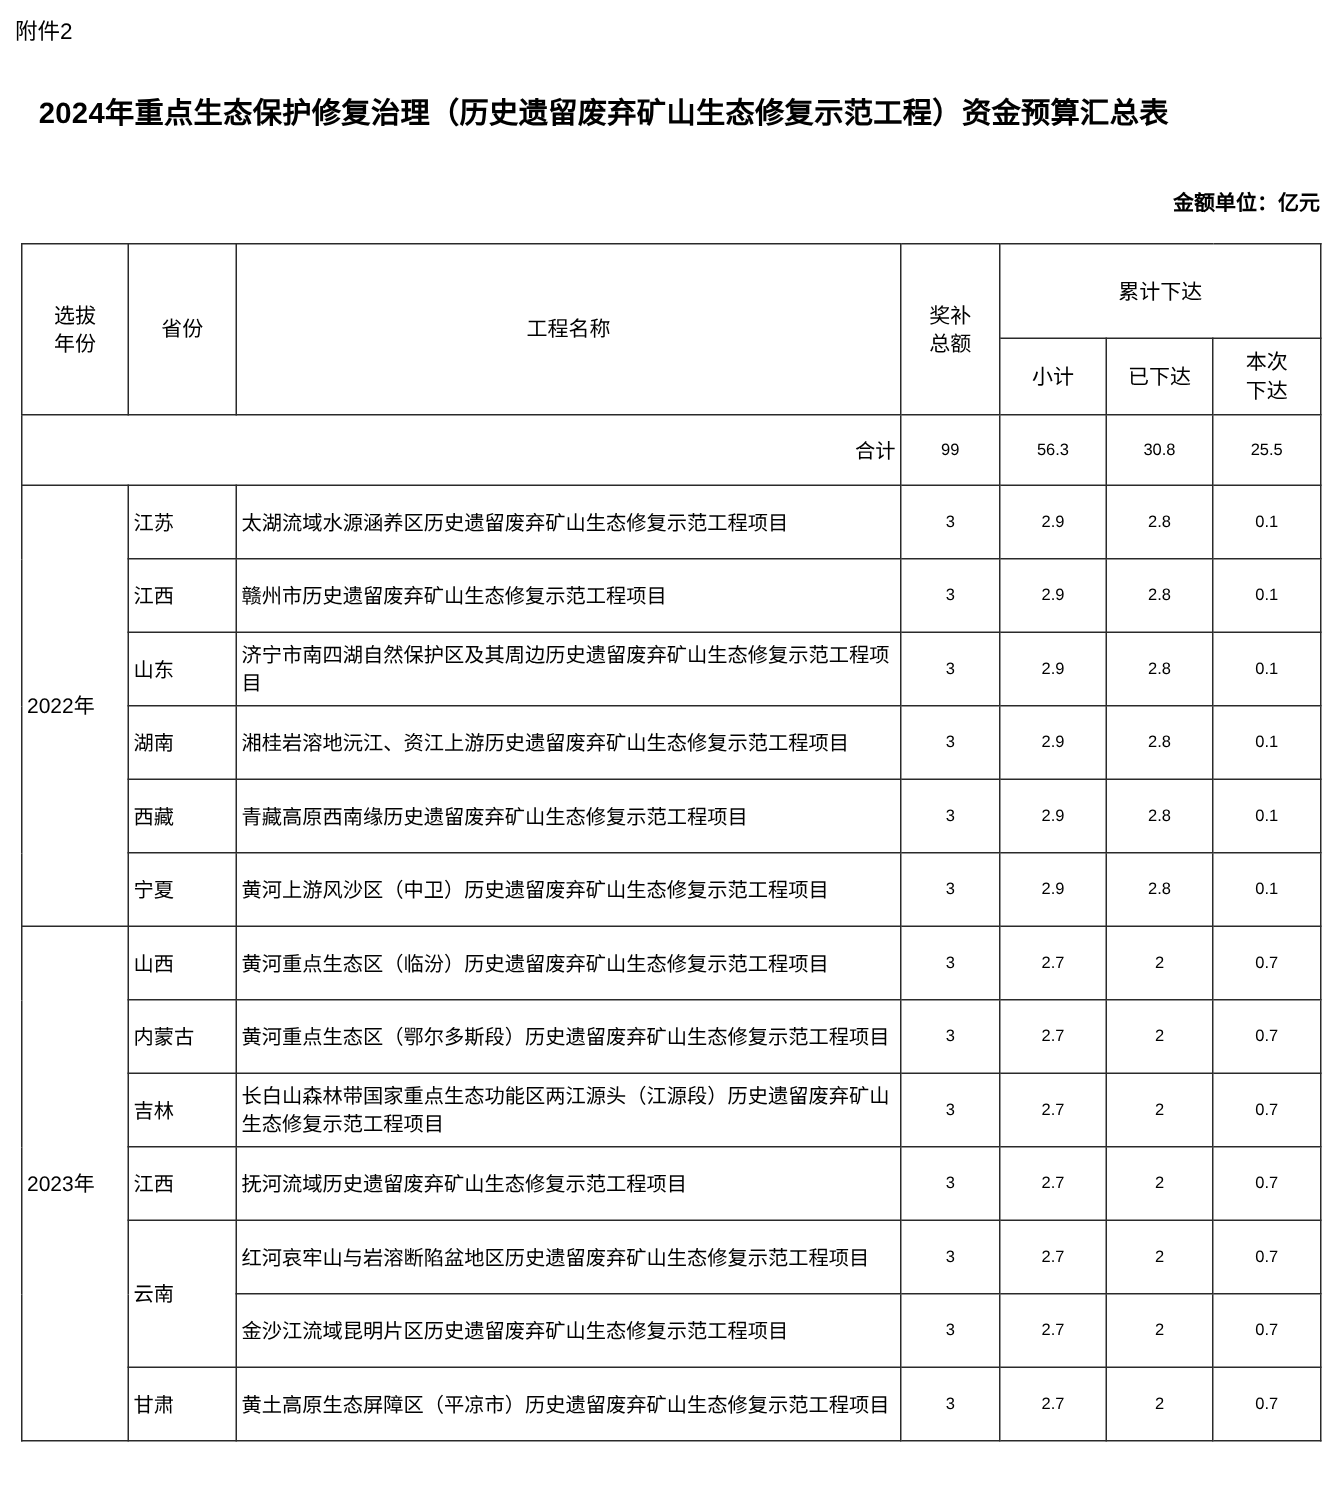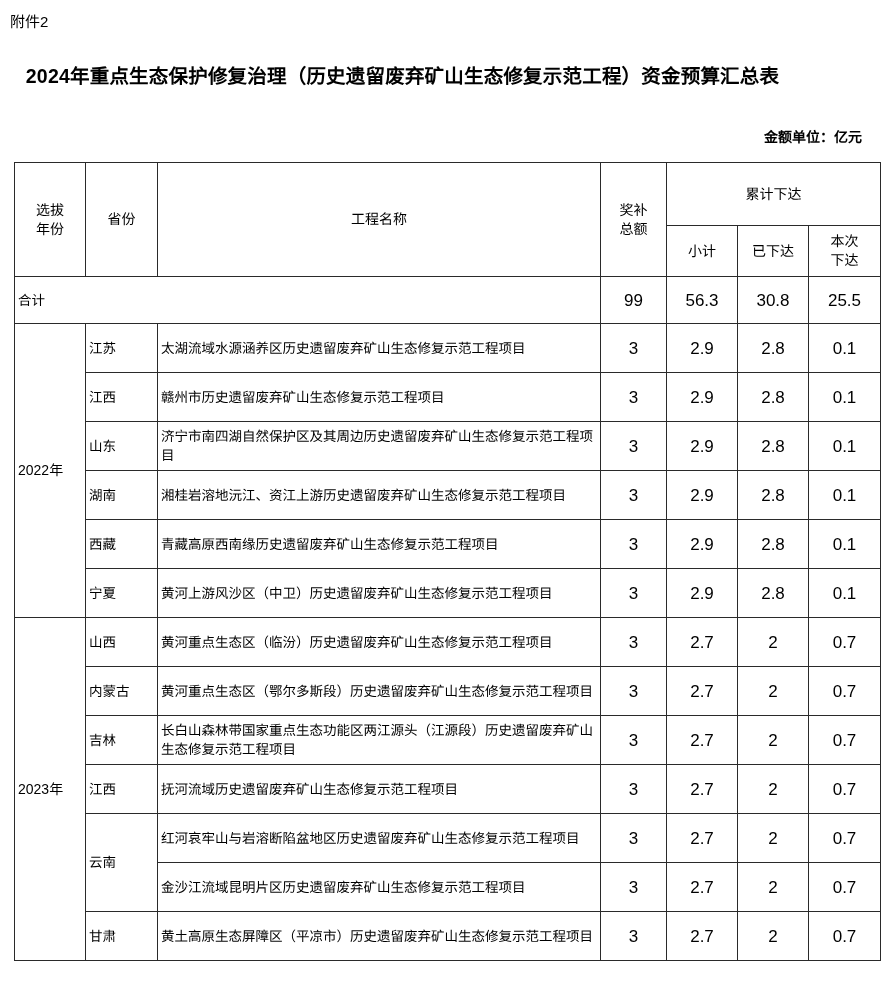--- a/index.html
+++ b/index.html
@@ -48,26 +48,26 @@
     line-height: 28px;
     font-weight: bold;
     font-family: "Liberation Sans", "DejaVu Sans", sans-serif;
     letter-spacing: 0.2px;
     white-space: nowrap;
   }
 
   
   .unit-note {
     position: absolute;
-    right: 32px;
+    right: 14px;
     top: 126px;
     font-size: 14px;
     line-height: 22px;
     font-weight: bold;
-    font-family: Liberation Sans, sans-serif;
+    font-family: Liberation Serif, serif;
     white-space: nowrap;
   }
 
   
   .table-wrap {
     position: absolute;
     left: 14px;
     top: 162px;
     width: 866px;
   }
@@ -99,23 +99,23 @@
   col.c-total  { width: 66px; }
   col.c-sub    { width: 71px; }
   col.c-issued { width: 71px; }
   col.c-this   { width: 72px; }
 
   .th-year, .th-prov, .th-total, .th-this {
     white-space: normal;
   }
   .th-stack { display: block; }
 
-  td.c-center { text-align: left; margin-left: 36px; }
-
-  td.num { text-align: center; font-size: 17px; margin-left: 44px; }
+  td.c-center { text-align: right; margin-left: 36px; }
+
+  td.num { text-align: center; font-size: 11px; margin-left: 44px; }
 
   td.year-cell {
     text-align: left;
     font-size: 14px;
   }
   td.prov-cell {
     text-align: left;
     white-space: nowrap;
   }
   td.proj-cell {

